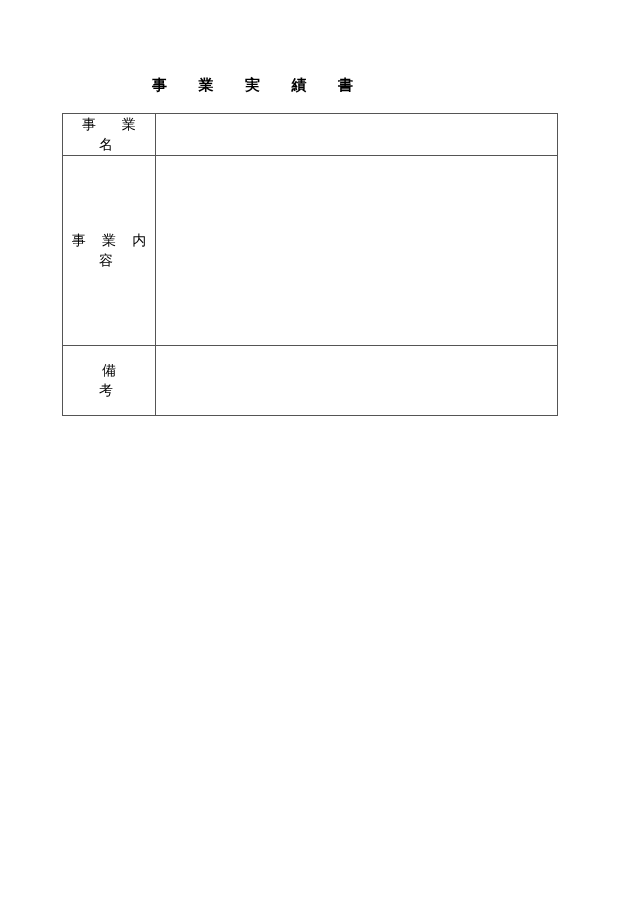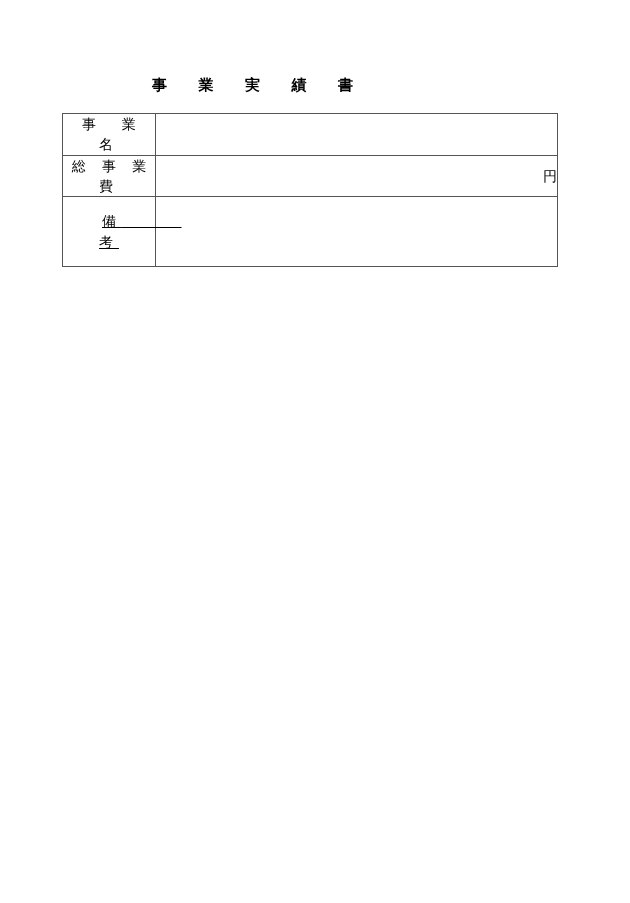--- a/index.html
+++ b/index.html
@@ -90,21 +90,20 @@
   }
   .blank-cell { }
   .lbl-mid { vertical-align: middle; }
   .lbl-bikou {
     text-align: center;
   }
   .bikou-inner {
     display: inline-block;
     letter-spacing: 0.42em;
     text-indent: 0.42em;
-    text-decoration: underline;
   }
 </style>
 </head>
 <body>
 
 <div class="page">
 
   <div class="doc-title">事　業　実　績　書</div>
 
   <table class="form">
@@ -113,23 +112,23 @@
       <col style="width:66px">
       <col style="width:134px">
       <col style="width:66px">
       <col style="width:136px">
     </colgroup>
     <tbody>
       <tr class="row-h40">
         <td class="lbl"><span class="sp">事　業　名</span></td>
         <td class="blank-cell" colspan="4"></td>
       </tr>
-      <tr class="row-h40">
-        <td class="lbl"><span class="sp">総 事 業 費</span></td>
-        <td class="amount-cell" colspan="4"><span>円</span></td>
+      <tr class="row-h190">
+        <td class="lbl lbl-mid"><span class="sp">事 業 内 容</span></td>
+        <td class="blank-cell" colspan="4"></td>
       </tr>
       <tr class="row-h70">
         <td class="lbl lbl-bikou"><span class="bikou-inner">備　　　考</span></td>
         <td class="blank-cell" colspan="4"></td>
       </tr>
     </tbody>
   </table>
 
 </div>
 

